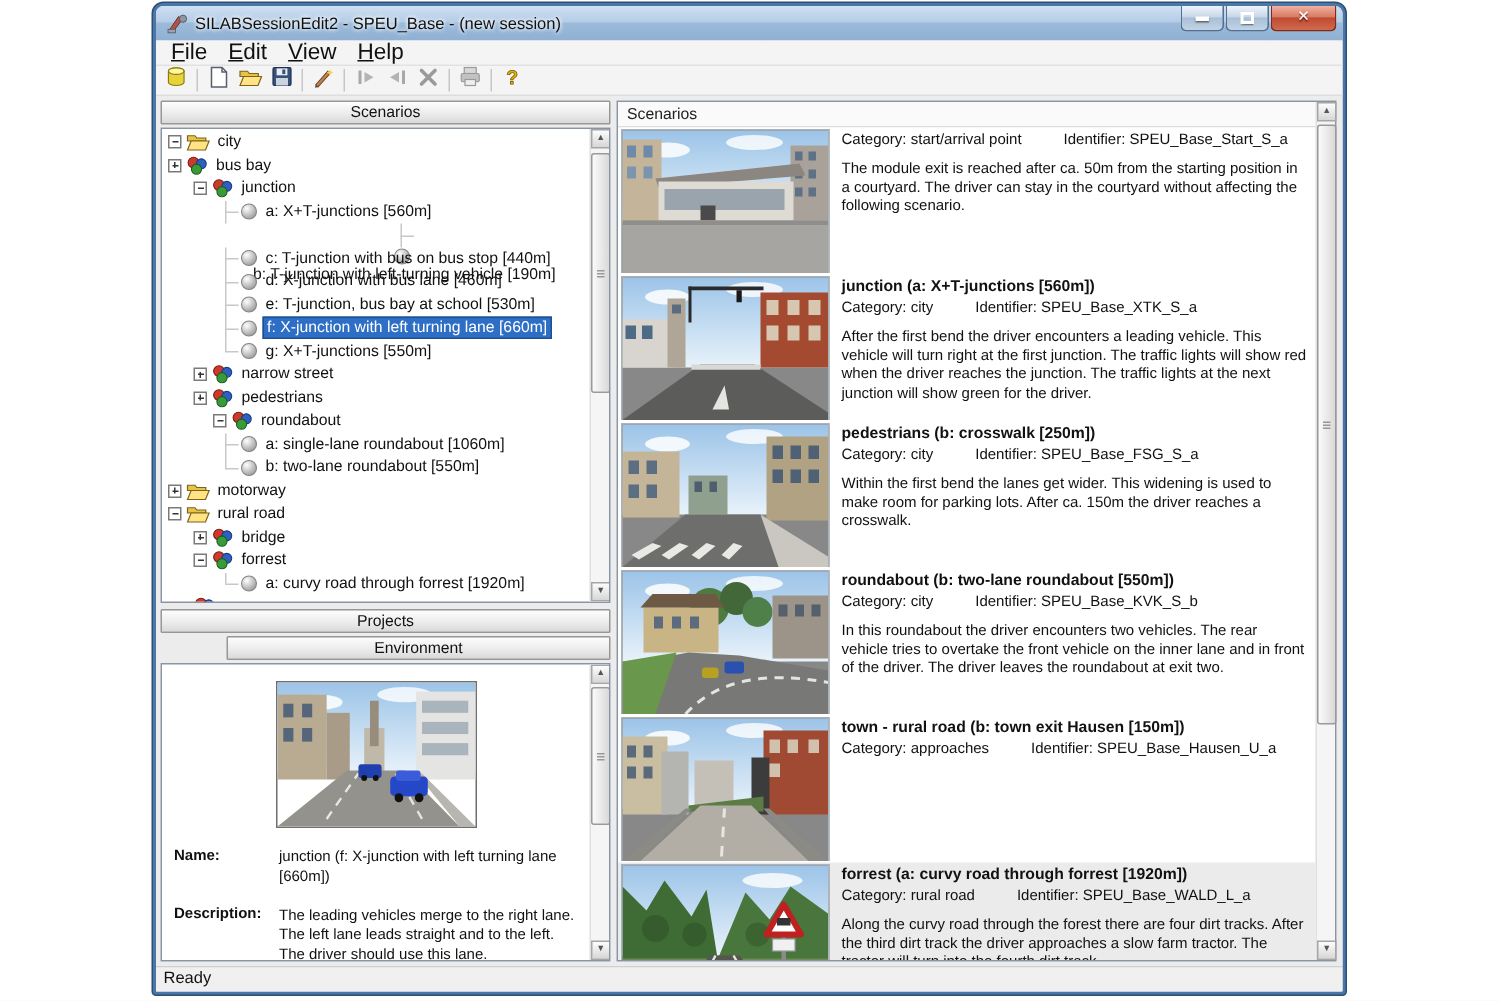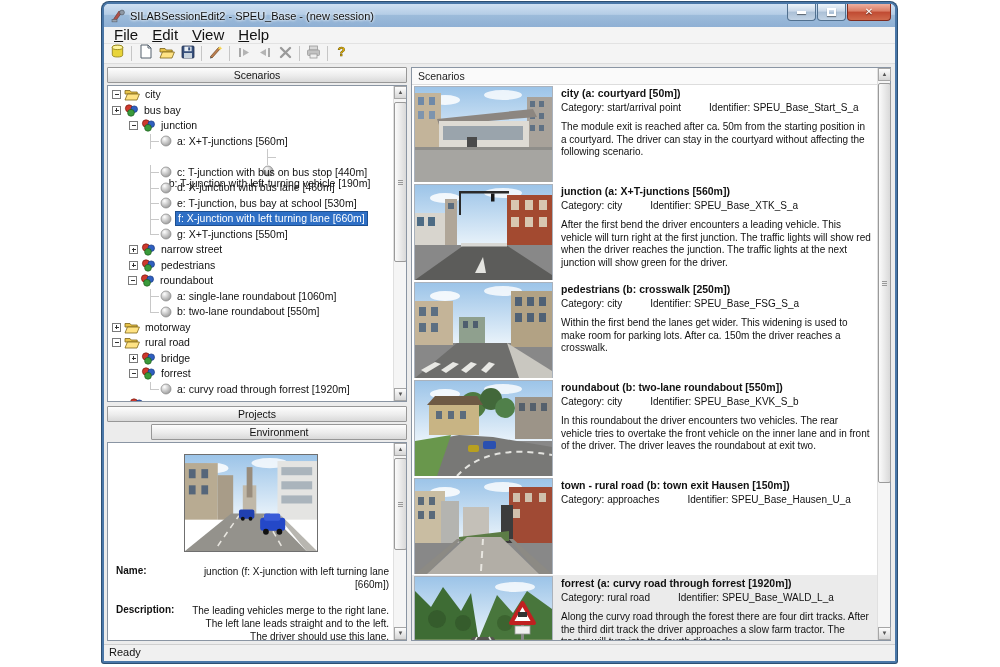--- a/index.html
+++ b/index.html
@@ -61,21 +61,21 @@
   .tree-label{font-size:10.5px;color:#111;padding:0 2px;line-height:13px;}
   .tree-label.selected{background:#2e6fc5;color:#fff;border:1px solid #1d4f91;padding:0 2px;}
 
   .detail-panel{position:absolute;left:0;right:0;top:375px;bottom:0;background:#fff;
     border:1px solid #8a95a3;overflow:hidden;}
   .detail-inner{position:absolute;left:0;top:0;right:13px;bottom:0;overflow:hidden;}
   .detail-thumb{width:134px;height:98px;margin:11px auto 0 auto;border:1px solid #6f6f6f;}
   .detail-thumb svg{display:block;}
   .detail-row{display:flex;margin-top:13px;}
   .dlabel{flex:0 0 78px;padding-left:8px;font-size:10px;font-weight:bold;color:#111;}
-  .dvalue{flex:1;font-size:10px;color:#111;line-height:13px;padding-right:4px;text-align:right;}
+  .dvalue{flex:1;font-size:10px;color:#111;line-height:13px;padding-right:4px;}
 
   
   .right-panel{position:absolute;left:307px;right:4px;top:3px;bottom:3px;background:#fff;
     border:1px solid #8a95a3;}
   .rp-header{position:absolute;left:0;top:0;right:13px;height:17px;background:#fafafa;
     border-bottom:1px solid #ddd;font-size:10.5px;color:#222;padding:2px 0 0 6px;}
   .rp-list{position:absolute;left:0;top:17px;right:13px;bottom:0;overflow:hidden;background:#fff;}
   .entry{display:flex;align-items:flex-start;padding:1px 0 0 2px;height:97px;margin-bottom:1px;overflow:hidden;}
   .entry.shaded{background:#ebebeb;}
   .entry-thumb{flex:0 0 auto;width:139px;height:97px;border:1px solid #aab2bc;background:#888;}
@@ -336,21 +336,21 @@
                 <span class="exp plus"></span>
                 <span class="tree-icon">
                   <svg width="15" height="13" viewBox="0 0 15 13">
                     <circle cx="5" cy="4.4" r="3.6" fill="#cf382c" stroke="#77190f" stroke-width="0.7"></circle>
                     <circle cx="10.2" cy="5.2" r="3.3" fill="#2f5fc0" stroke="#173a80" stroke-width="0.7"></circle>
                     <circle cx="7" cy="8.8" r="3.4" fill="#3a9a3a" stroke="#1c5c1c" stroke-width="0.7"></circle>
                   </svg>
                 </span>
                 <span class="tree-label">pedestrians</span>
               </div>
-              <div class="tree-row" style="padding-left: 20px; align-items: center;">
+              <div class="tree-row" style="padding-left: 34px; align-items: center;">
                 <span class="exp minus"></span>
                 <span class="tree-icon">
                   <svg width="15" height="13" viewBox="0 0 15 13">
                     <circle cx="5" cy="4.4" r="3.6" fill="#cf382c" stroke="#77190f" stroke-width="0.7"></circle>
                     <circle cx="10.2" cy="5.2" r="3.3" fill="#2f5fc0" stroke="#173a80" stroke-width="0.7"></circle>
                     <circle cx="7" cy="8.8" r="3.4" fill="#3a9a3a" stroke="#1c5c1c" stroke-width="0.7"></circle>
                   </svg>
                 </span>
                 <span class="tree-label">roundabout</span>
               </div>
@@ -515,21 +515,20 @@
                   <rect x="124" y="38" width="5" height="6" fill="#5f7184"></rect>
                   <polygon points="22,32 118,22 122,30 24,38" fill="#8c8680"></polygon>
                   <rect x="24" y="34" width="90" height="26" fill="#dedbd4"></rect>
                   <rect x="28" y="39" width="80" height="14" fill="#9aa4ac"></rect>
                   <rect x="52" y="50" width="10" height="10" fill="#4a4a4a"></rect>
                   <rect x="0" y="60" width="137" height="35" fill="#a6a5a1"></rect>
                   <rect x="0" y="60" width="137" height="3" fill="#8f8e8a"></rect>
                 </svg>
               </div>
               <div class="entry-text">
-                <div class="entry-title">city (a: courtyard [50m])</div>
                 <div class="entry-meta"><span>Category: </span><span>start/arrival point</span><span class="meta-id">Identifier: </span><span>SPEU_Base_Start_S_a</span></div>
                 <div class="entry-desc">The module exit is reached after ca. 50m from the starting position in a courtyard. The driver can stay in the courtyard without affecting the following scenario.</div>
               </div>
             </div>
             <div class="entry">
               <div class="entry-thumb">
                 <svg width="137" height="95" viewBox="0 0 137 95" preserveAspectRatio="none">
                   <rect x="0" y="0" width="137" height="60" fill="url(#skyG)"></rect>
                   <ellipse cx="30" cy="13" rx="15" ry="5" fill="#fff" opacity="0.85"></ellipse>
                   <ellipse cx="88" cy="8" rx="19" ry="5" fill="#fff" opacity="0.8"></ellipse>

